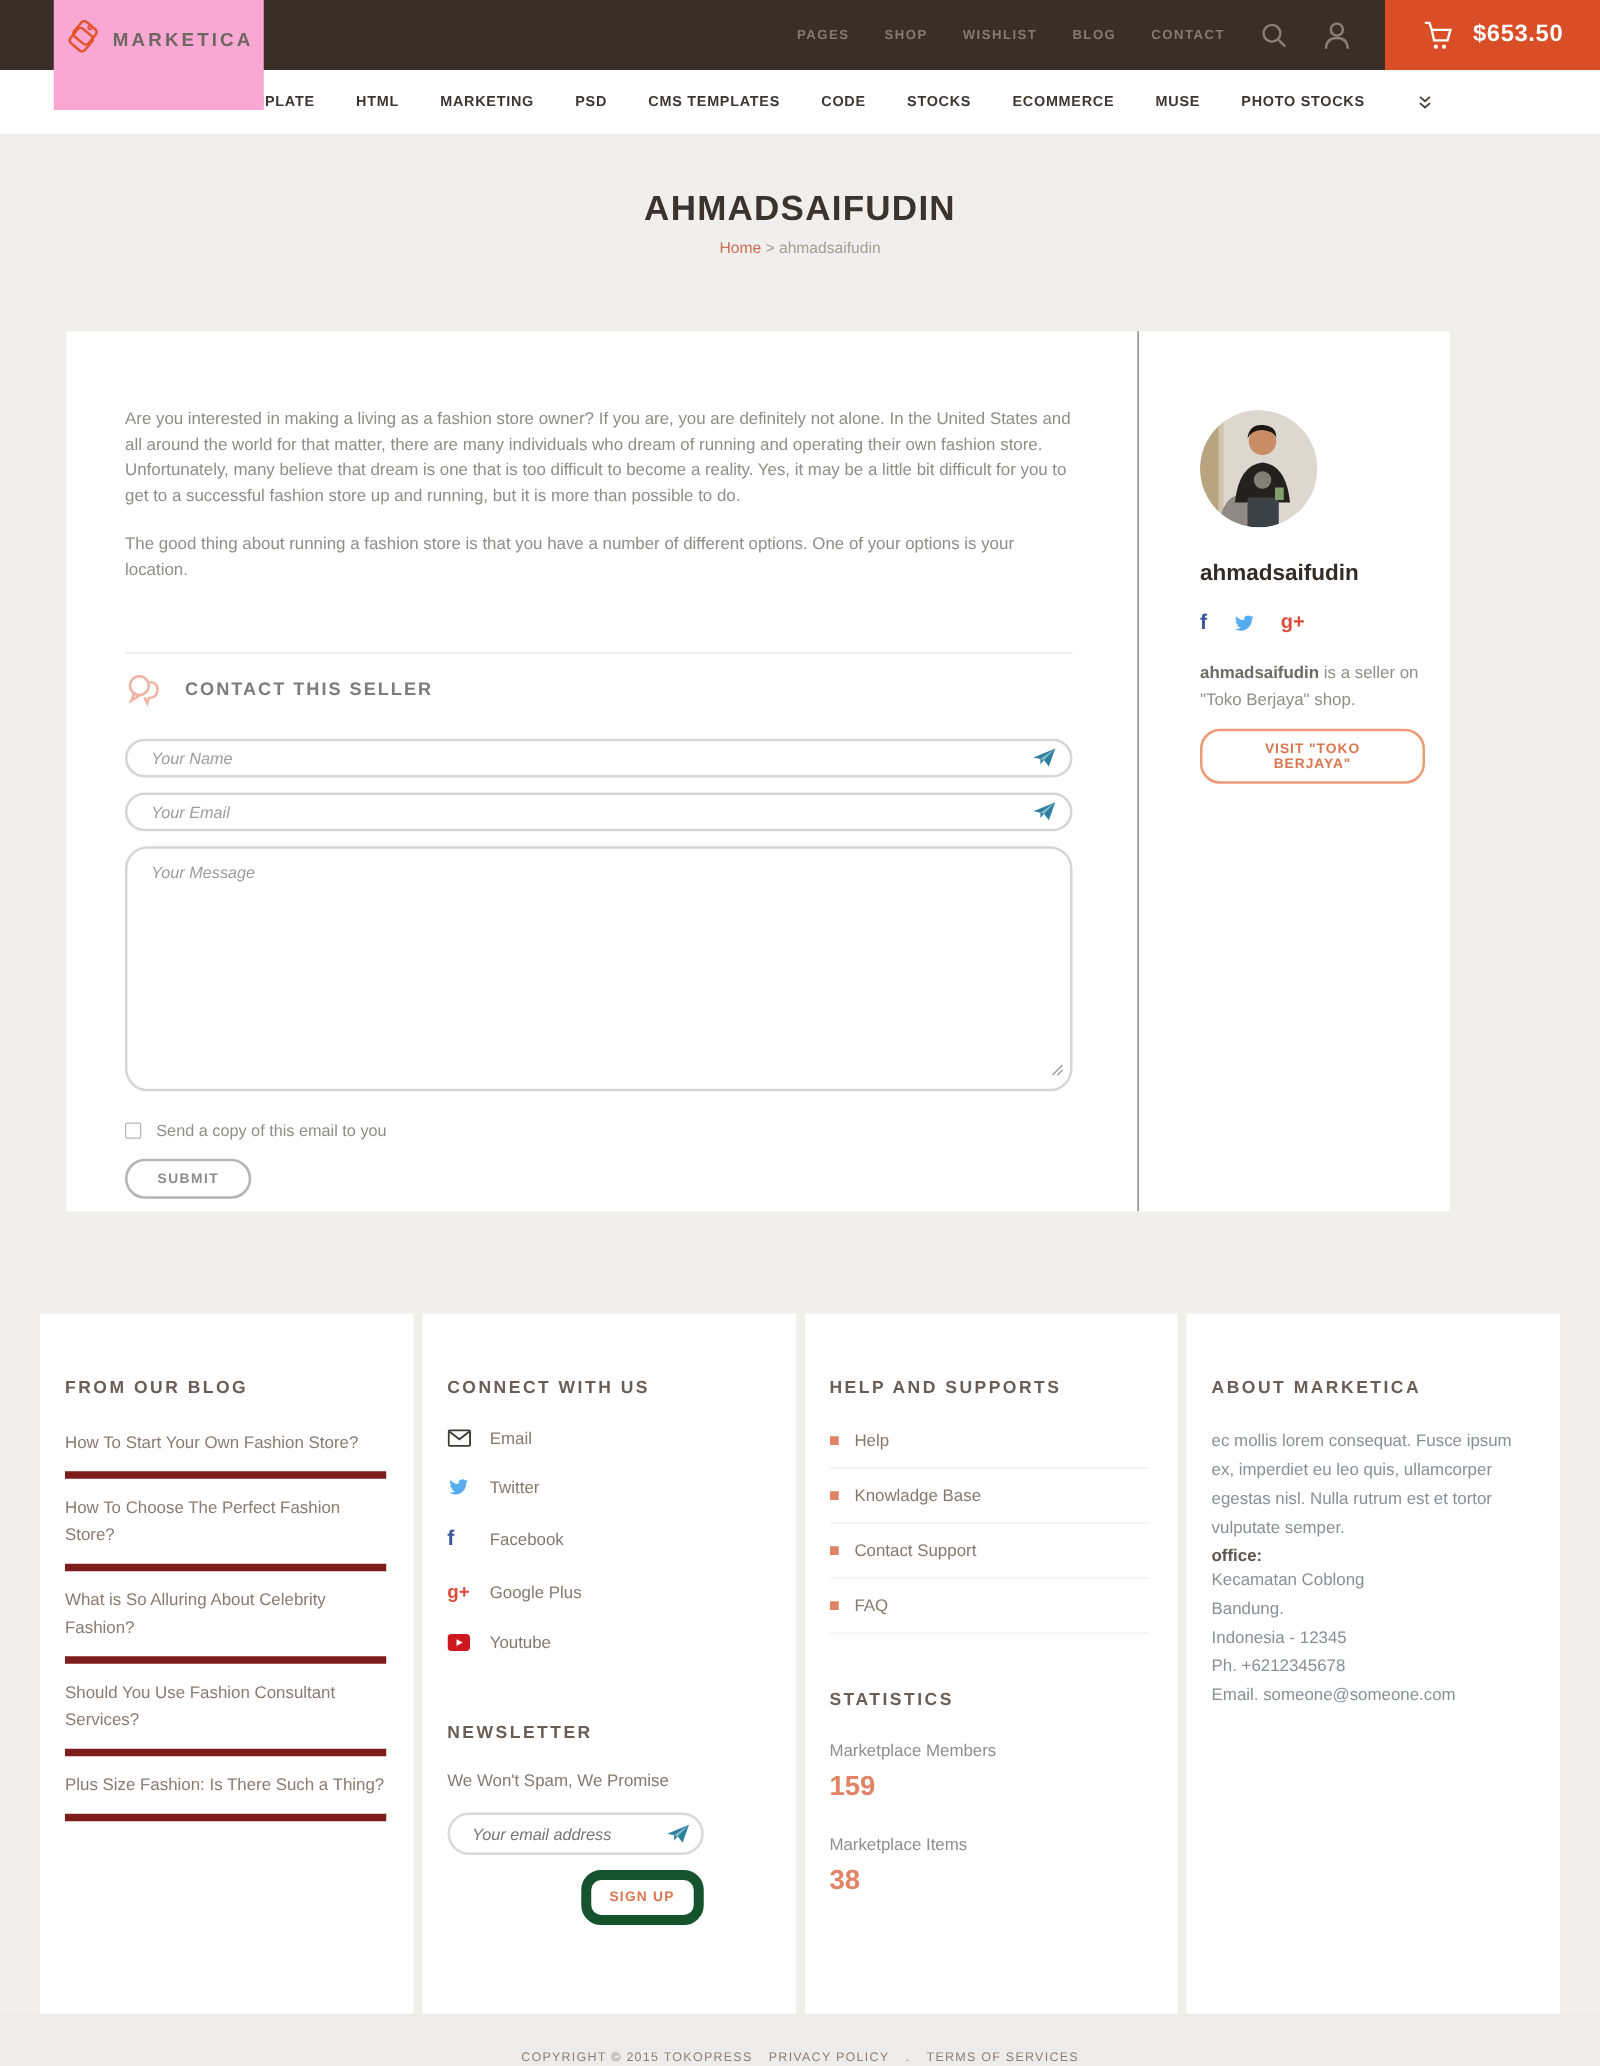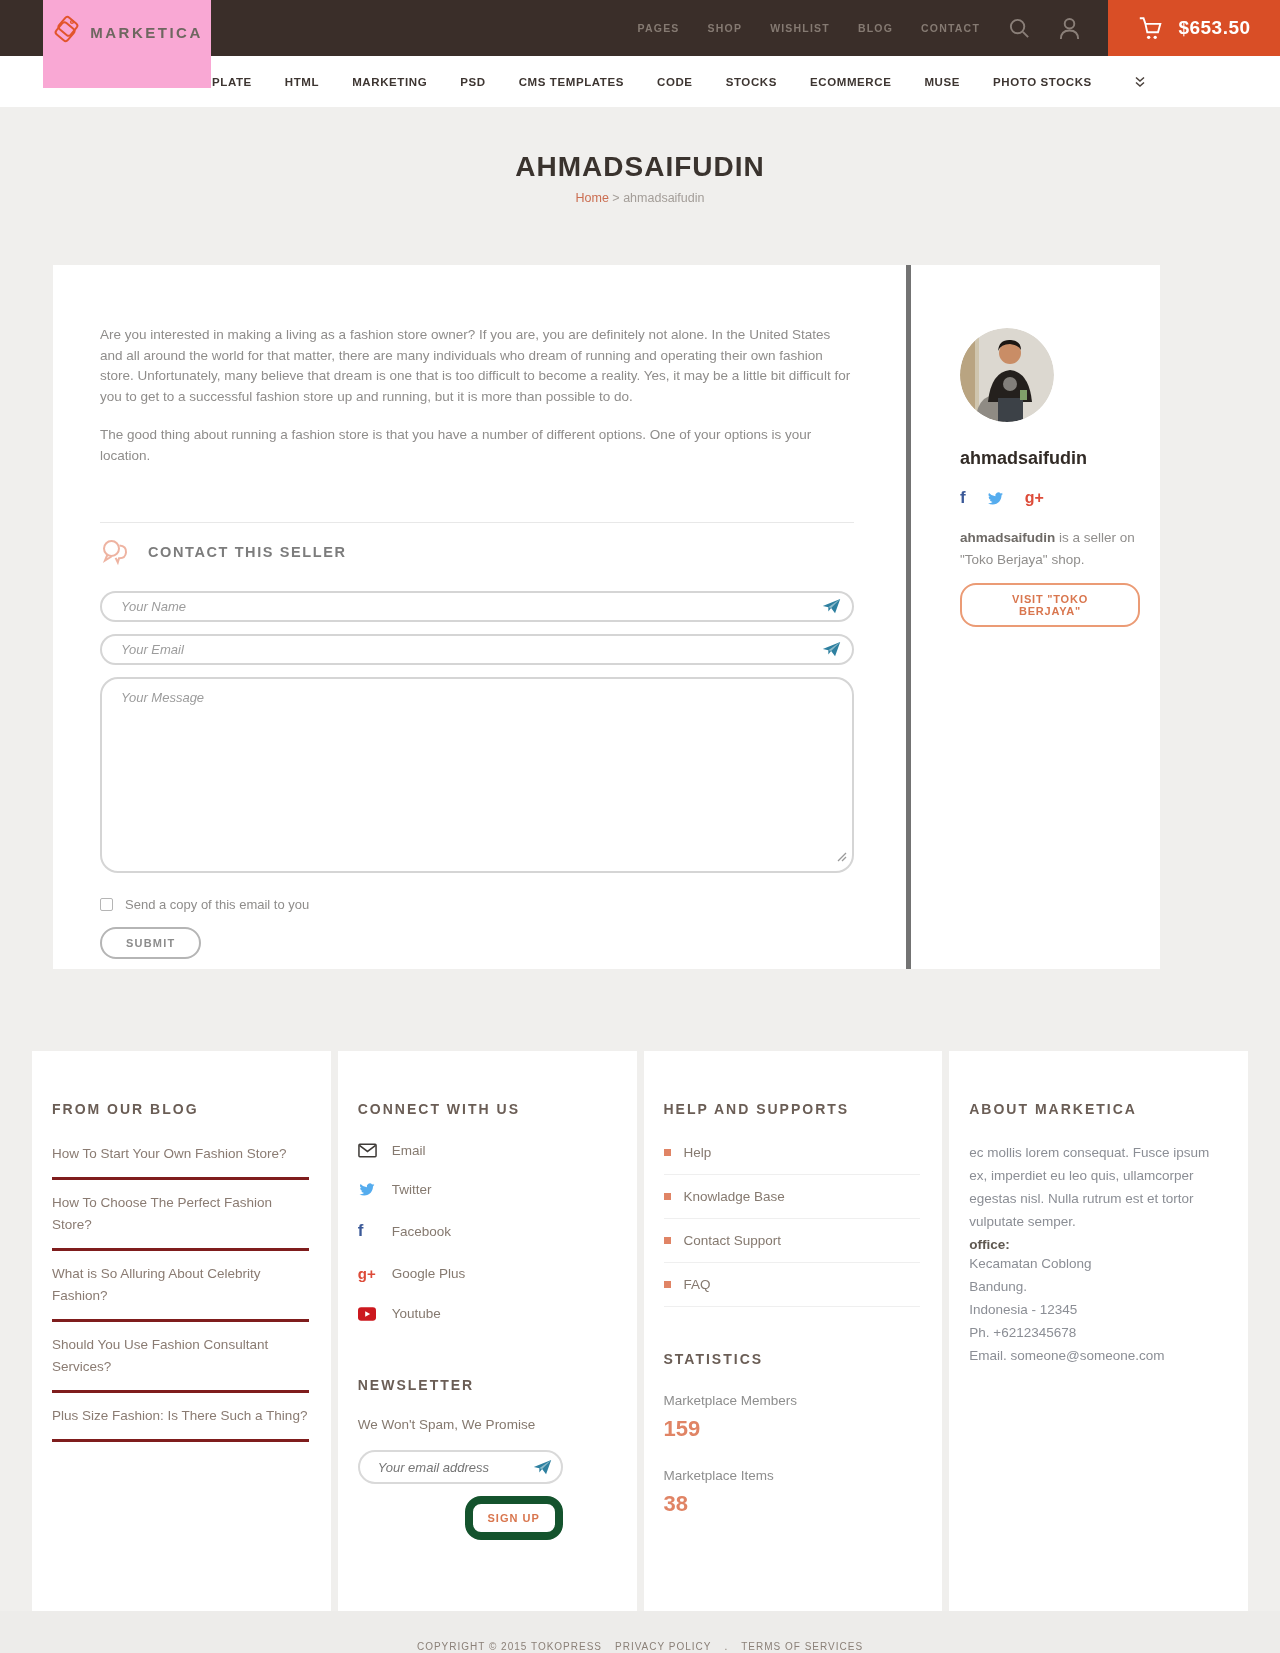--- a/index.html
+++ b/index.html
@@ -30,21 +30,21 @@
   .mainnav { position:relative; height:51px; background:#fff; display:flex; align-items:center; padding-left:48px; }
   .mainnav .mitem { color:#3d3531; font-size:11.5px; font-weight:bold; letter-spacing:0.6px; margin-right:33px; cursor:pointer; white-space:nowrap; }
   .morebtn { position:absolute; right:134px; top:20px; cursor:pointer; }
   
   .titleband { height:158px; text-align:center; padding-top:44px; }
   .titleband h1 { color:#3a332e; font-size:28px; font-weight:bold; letter-spacing:1px; }
   .breadcrumb { margin-top:8px; font-size:12.5px; color:#a39d98; }
   .breadcrumb .bc-home { color:#cb6e52; cursor:pointer; }
   
   .card { width:1107px; margin-left:53px; min-height:675px; background:#fff; display:flex; }
-  .card-main { width:880px; border-right:5px solid #737373; padding:60px 52px 10px 47px; }
+  .card-main { width:880px; border-right:1px solid #737373; padding:60px 52px 10px 47px; }
   .card-main p { color:#8f8d8b; font-size:13.5px; line-height:20.5px; }
   .card-main p + p { margin-top:18px; }
   .sect-divider { border:none; border-top:1px solid #e8e8e8; margin-top:56px; }
   .contact-header { margin-top:14px; display:flex; align-items:center; gap:18px; height:30px; }
   .contact-header h2 { color:#7c7c7c; font-size:14.5px; font-weight:bold; letter-spacing:1.6px; }
   .fieldwrap { position:relative; margin-top:12px; }
   .fieldwrap.first { margin-top:24px; }
   .pill-input {
     width:100%; height:31px; border:2px solid #d5d5d5; border-radius:16px;
     padding:0 40px 0 19px; font-family:"Liberation Sans", sans-serif; font-size:13px; color:#6b6b6b;
@@ -82,21 +82,21 @@
     color:#d9764e; font-size:11px; font-weight:bold; letter-spacing:0.8px;
     padding:8px 18px; cursor:pointer; font-family:"Liberation Sans", sans-serif;
   }
   
   .footer { margin:82px 32px 0 32px; display:flex; gap:7px; }
   .fcol { flex:1; background:#fff; min-height:560px; padding:50px 22px 30px 20px; }
   .fcol h3 { color:#6a5d55; font-size:14px; font-weight:bold; letter-spacing:2px; }
   .bloglist { margin-top:14px; }
   .bloglist .bitem {
     color:#8a7b72; font-size:13.5px; line-height:22px; padding:12px 0;
-    border-bottom:3px solid #7f1d1d; cursor:pointer;
+    border-bottom:6px solid #7f1d1d; cursor:pointer;
   }
   .connlist { margin-top:14px; }
   .connrow { display:flex; align-items:center; padding:12px 0; cursor:pointer; }
   .connrow .cicon { width:22px; display:flex; justify-content:flex-start; }
   .connrow .clabel { margin-left:12px; color:#85796f; font-size:13.5px; }
   .ico-fb { color:#3b5998; font-size:17px; font-weight:bold; }
   .ico-gp { color:#dd4b39; font-size:15px; font-weight:bold; }
   .nl-head { margin-top:44px; }
   .nl-tag { margin-top:24px; color:#85796f; font-size:13.5px; }
   .nl-inputwrap { position:relative; margin-top:18px; width:205px; }

